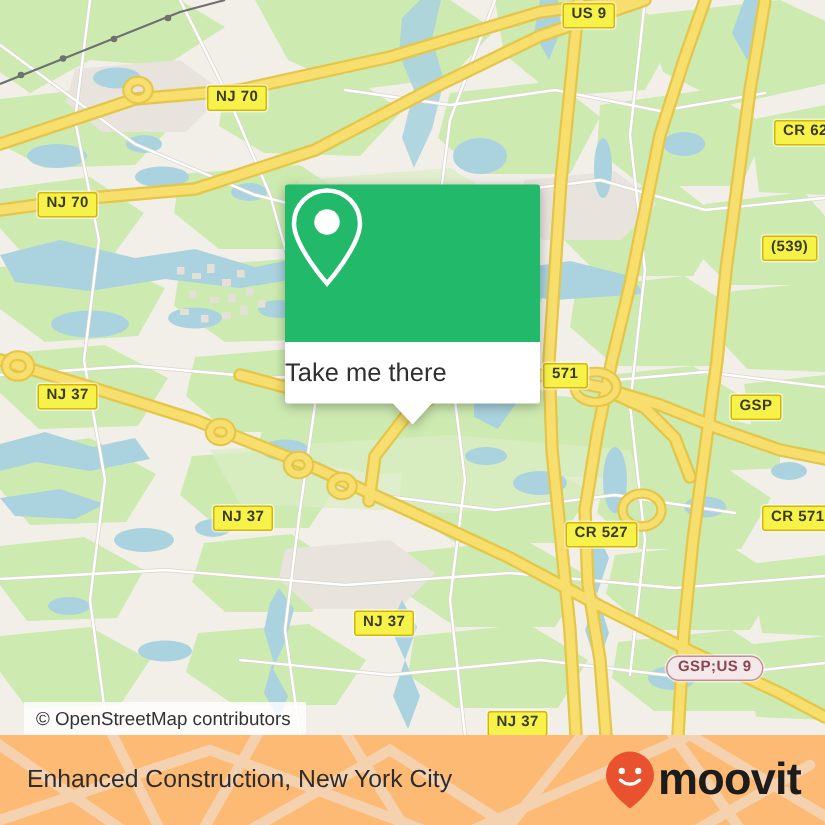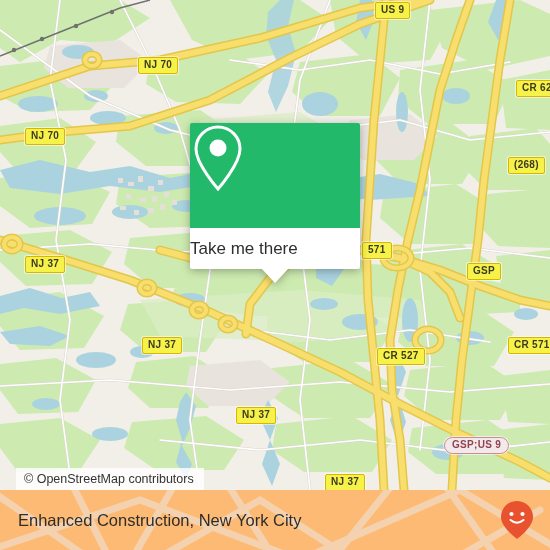--- a/index.html
+++ b/index.html
@@ -312,24 +312,24 @@
         <circle cx="76" cy="26" r="2.2"></circle>
           <circle cx="112" cy="12" r="2.2"></circle>
       </g>
     </svg>
 
     <div id="shield-layer">
         <div class="shield motorway" style="left: 375px; top: 2px;">US 9</div>
         <div class="shield motorway" style="left: 138px; top: 57px;">NJ 70</div>
         <div class="shield motorway" style="left: 516px; top: 80px;">CR 62</div>
         <div class="shield motorway" style="left: 25px; top: 128px;">NJ 70</div>
-        <div class="shield motorway" style="left: 508px; top: 157px;">(268)</div>
+        <div class="shield motorway" style="left: 508px; top: 157px;">(539)</div>
         <div class="shield motorway" style="left: 362px; top: 242px;">571</div>
         <div class="shield motorway" style="left: 25px; top: 256px;">NJ 37</div>
-        <div class="shield motorway" style="left: 467px; top: 263px;">GSP</div>
+        <div class="shield motorway" style="left: 487px; top: 263px;">GSP</div>
         <div class="shield motorway" style="left: 142px; top: 337px;">NJ 37</div>
         <div class="shield motorway" style="left: 508px; top: 337px;">CR 571</div>
         <div class="shield motorway" style="left: 377px; top: 348px;">CR 527</div>
         <div class="shield motorway" style="left: 236px; top: 407px;">NJ 37</div>
         <div class="shield round" style="left: 444px; top: 437px;">GSP;US 9</div>
         <div class="shield motorway" style="left: 325px; top: 474px;">NJ 37</div>
       </div>
 
     <div class="popup">
       <div class="popup-top">
@@ -356,15 +356,16 @@
       </g>
     </svg>
     <div class="footer-title">Enhanced Construction, New York City</div>
     <div class="brand">
       <svg width="34" height="40" viewBox="0 0 34 40">
         <path d="M17 1 C8.2 1 1 8.2 1 17 C1 27.5 17 39 17 39 C17 39 33 27.5 33 17 C33 8.2 25.8 1 17 1 Z" fill="#e8522f"></path>
         <circle cx="11.5" cy="14" r="2.1" fill="#ffffff"></circle>
         <circle cx="22.5" cy="14" r="2.1" fill="#ffffff"></circle>
         <path d="M10.5 20 Q17 25.5 23.5 20" stroke="#ffffff" stroke-width="2" fill="none" stroke-linecap="round"></path>
       </svg>
+      <span class="brand-word">moovit</span>
     </div>
   </div>
 </div>
 
 </body></html>

